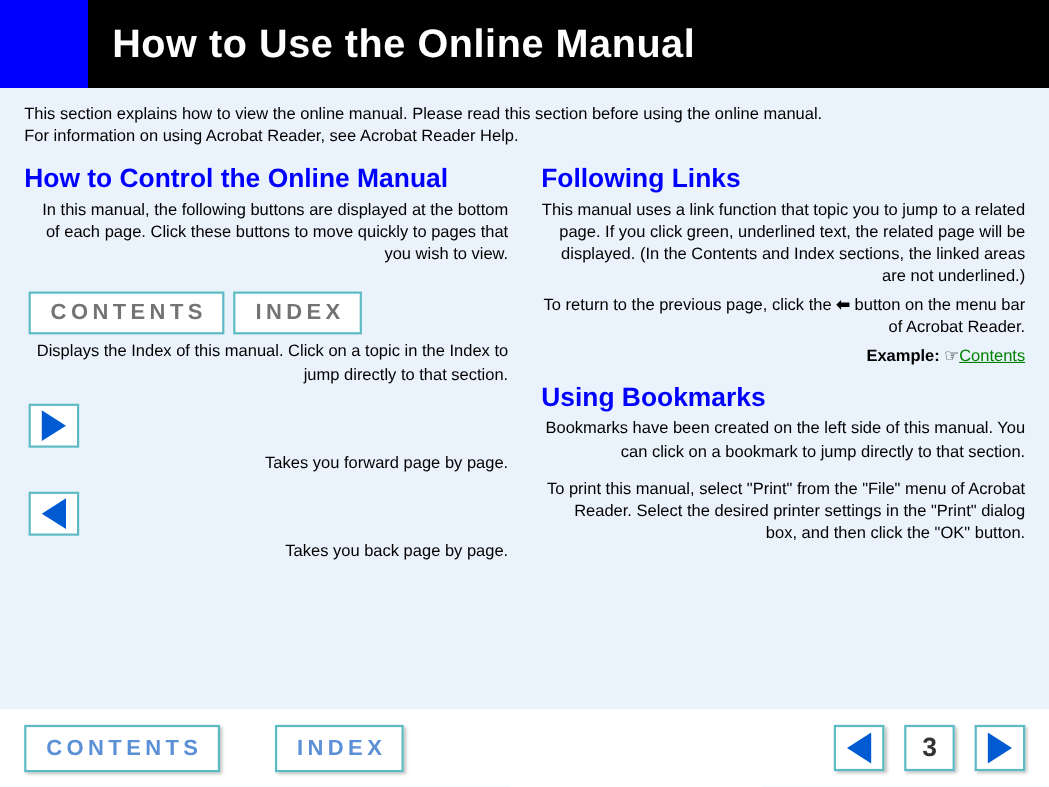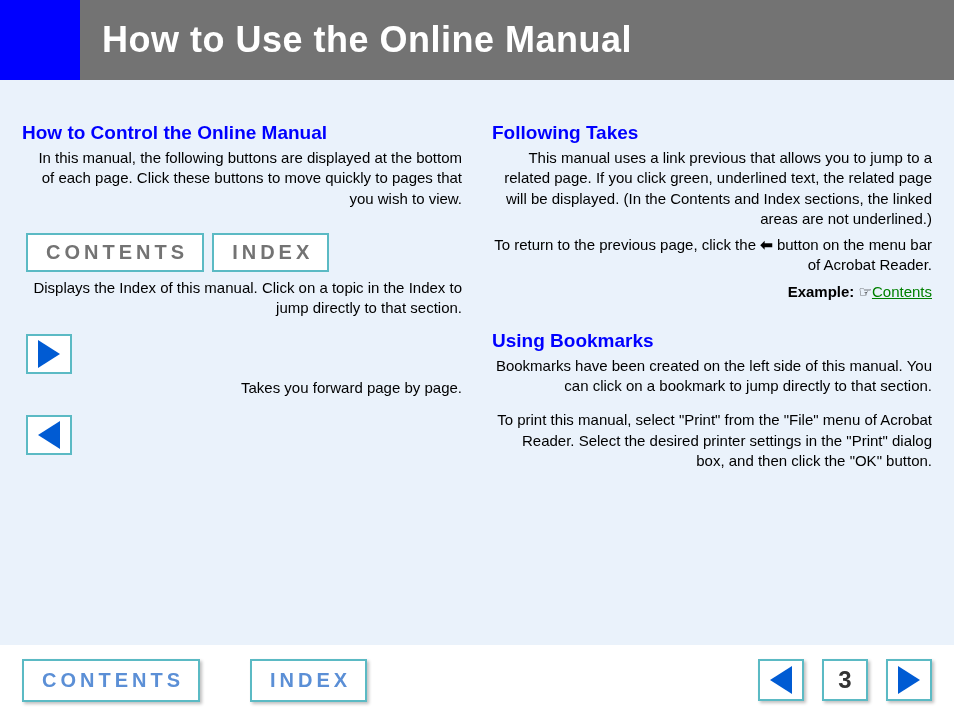--- a/index.html
+++ b/index.html
@@ -7,21 +7,21 @@
     font-family: Arial, Helvetica, sans-serif;
     width: 954px;
     height: 715px;
     background: #ffffff;
     overflow: hidden;
     font-size: 15px;
     color: #000;
   }
   .header {
     height: 80px;
-    background: #737373;
+    background: #000000;
     display: flex;
     align-items: center;
   }
   .header-blue-box {
     width: 80px;
     height: 80px;
     background: #0000ff;
     flex-shrink: 0;
   }
   .header-title {
@@ -44,23 +44,22 @@
   .columns {
     display: flex;
     gap: 30px;
   }
   .col {
     flex: 1;
   }
   .section-heading {
     color: #0000ff;
     font-weight: bold;
-    font-size: 19px;
+    font-size: 24px;
     margin-bottom: 4px;
-    margin-top: 28px;
   }
   .body-text {
     line-height: 1.35;
     margin-bottom: 6px;
     text-align: right;
   }
   .demo-button {
     display: inline-block;
     background: #ffffff;
     border: 2px solid #5bbac4;
@@ -157,20 +156,24 @@
 </head>
 <body>
 
 <div class="header">
   <div class="header-blue-box"></div>
   <div class="header-title">How to Use the Online Manual</div>
 </div>
 
 <div class="content-area">
 
+  <div class="intro">
+    <div>This section explains how to view the online manual. Please read this section before using the online manual.</div>
+    <div>For information on using Acrobat Reader, see Acrobat Reader Help.</div>
+  </div>
 
   <div class="columns">
 
     <div class="col">
       <div class="sec-block">
         <div class="section-heading">How to Control the Online Manual</div>
         <div class="body-text">In this manual, the following buttons are displayed at the bottom of each page. Click these buttons to move quickly to pages that you wish to view.</div>
       </div>
 
       <div class="demo-button">CONTENTS</div>
@@ -179,27 +182,28 @@
       <div class="body-text">Displays the Index of this manual. Click on a topic in the Index to jump directly to that section.</div>
 
       <div class="arrow-box">
         <div class="tri-right"></div>
       </div>
       <div class="body-text">Takes you forward page by page.</div>
 
       <div class="arrow-box">
         <div class="tri-left"></div>
       </div>
+      <div class="body-text">Takes you back page by page.</div>
     </div>
 
     <div class="col">
 
       <div class="sec-block">
-        <div class="section-heading">Following Takes</div>
-        <div class="body-text">This manual uses a link previous that allows you to jump to a related page. If you click green, underlined text, the related page will be displayed. (In the Contents and Index sections, the linked areas are not underlined.)</div>
+        <div class="section-heading">Following Links</div>
+        <div class="body-text">This manual uses a link function that topic you to jump to a related page. If you click green, underlined text, the related page will be displayed. (In the Contents and Index sections, the linked areas are not underlined.)</div>
         <div class="body-text">
           <span>To return to the previous page, click the </span><span class="back-arrow-inline">⬅</span><span> button on the menu bar of Acrobat Reader.</span>
         </div>
         <div class="body-text">
           <span class="example-label">Example:</span>
           <span class="example-hand">☞</span><span class="example-link">Contents</span>
         </div>
       </div>
 
       <div class="sec-block">

